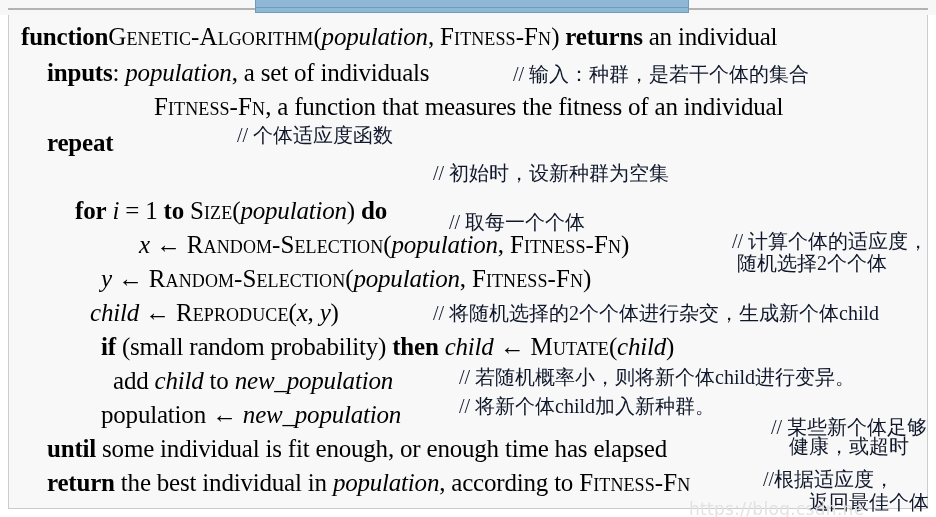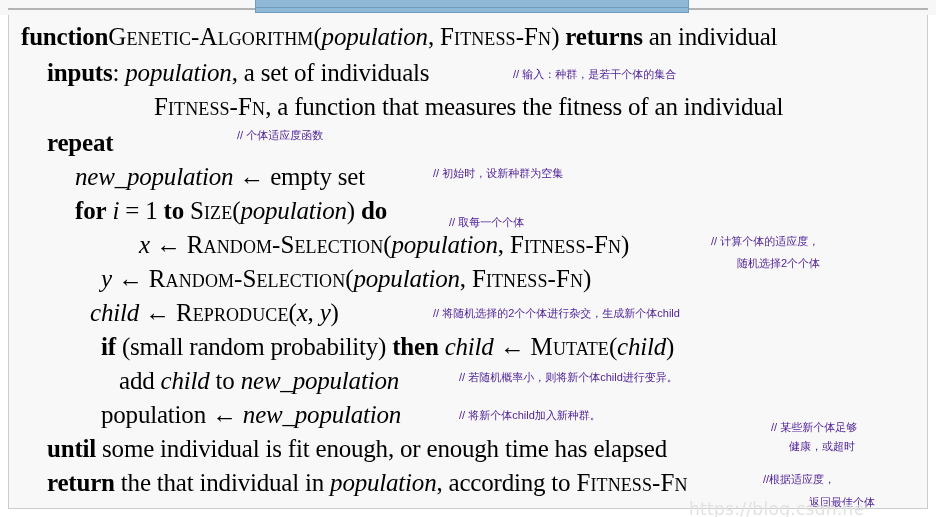--- a/index.html
+++ b/index.html
@@ -74,24 +74,24 @@
     letter-spacing: -0.2px;
   }
   .kw   { font-weight: bold; }
   .it   { font-style: italic; }
   
   .sc   { font-variant: small-caps; letter-spacing: 0.1px; }
 
   
   .note {
     position: absolute;
-    color: #4c1d95;
-    font-size: 11px;
+    color: #0f172a;
+    font-size: 20px;
     line-height: 19px;
-    font-family: Liberation Sans, sans-serif;
+    font-family: Liberation Serif, serif;
     white-space: pre;
   }
 
   
   #watermark {
     position: absolute;
     left: 680px;
     top: 487px;
     font-family: "DejaVu Sans", "Liberation Sans", sans-serif;
     font-size: 17px;
@@ -103,49 +103,48 @@
 </style>
 </head>
 <body>
 
 <div id="code-panel">
 
   <div class="line" style="left:12px;  top:12px;"><span class="kw">function</span><span class="sc">Genetic-Algorithm</span><span>(</span><span class="it">population</span><span>, </span><span class="sc">Fitness-Fn</span><span>) </span><span class="kw">returns</span><span> an individual</span></div>
   <div class="line" style="left:38px;  top:48px;"><span class="kw">inputs</span><span>: </span><span class="it">population</span><span>, a set of individuals</span></div>
   <div class="line" style="left:145px; top:82px;"><span class="sc">Fitness-Fn</span><span>, a function that measures the fitness of an individual</span></div>
   <div class="line" style="left:38px;  top:118px;"><span class="kw">repeat</span></div>
-  <div class="line" style="left:66px;  top:152px;"><span class="it">new_population</span><span> ← empty set</span></div>
   <div class="line" style="left:66px;  top:186px;"><span class="kw">for</span><span> </span><span class="it">i</span><span> = 1 </span><span class="kw">to</span><span> </span><span class="sc">Size</span><span>(</span><span class="it">population</span><span>) </span><span class="kw">do</span></div>
   <div class="line" style="left:92px;  top:220px;margin-left:38px;"><span class="it">x</span><span> ← </span><span class="sc">Random-Selection</span><span>(</span><span class="it">population</span><span>, </span><span class="sc">Fitness-Fn</span><span>)</span></div>
   <div class="line" style="left:92px;  top:254px;"><span class="it">y</span><span> ← </span><span class="sc">Random-Selection</span><span>(</span><span class="it">population</span><span>, </span><span class="sc">Fitness-Fn</span><span>)</span></div>
   <div class="line" style="left:81px;  top:288px;"><span class="it">child</span><span> ← </span><span class="sc">Reproduce</span><span>(</span><span class="it">x</span><span>, </span><span class="it">y</span><span>)</span></div>
   <div class="line" style="left:92px;  top:322px;"><span class="kw">if</span><span> (small random probability) </span><span class="kw">then</span><span> </span><span class="it">child</span><span> ← </span><span class="sc">Mutate</span><span>(</span><span class="it">child</span><span>)</span></div>
-  <div class="line" style="left:110px; top:356px;"><span>add </span><span class="it">child</span><span> to </span><span class="it">new_population</span></div>
+  <div class="line" style="left:104px; top:356px;"><span>add </span><span class="it">child</span><span> to </span><span class="it">new_population</span></div>
   <div class="line" style="left:92px;  top:390px;"><span>population ← </span><span class="it">new_population</span></div>
 
   <div class="line" style="left:38px;  top:424px;"><span class="kw">until</span><span> some individual is fit enough, or enough time has elapsed</span></div>
-  <div class="line" style="left:38px;  top:458px;"><span class="kw">return</span><span> the that individual in </span><span class="it">population</span><span>, according to </span><span class="sc">Fitness-Fn</span></div>
+  <div class="line" style="left:38px;  top:458px;"><span class="kw">return</span><span> the best individual in </span><span class="it">population</span><span>, according to </span><span class="sc">Fitness-Fn</span></div>
 
   <div class="note" style="left:504px; top:53px;">// 输入：种群，是若干个体的集合</div>
 
   <div class="note" style="left:228px; top:114px;">// 个体适应度函数</div>
 
   <div class="note" style="left:424px; top:152px;">// 初始时，设新种群为空集</div>
 
   <div class="note" style="left:440px; top:201px;">// 取每一个个体</div>
 
-  <div class="note" style="left:702px; top:220px;">// 计算个体的适应度，</div>
+  <div class="note" style="left:723px; top:220px;">// 计算个体的适应度，</div>
 
   <div class="note" style="left:728px; top:242px;">随机选择2个个体</div>
 
   <div class="note" style="left:424px; top:292px;">// 将随机选择的2个个体进行杂交，生成新个体child</div>
 
   <div class="note" style="left:450px; top:356px;">// 若随机概率小，则将新个体child进行变异。</div>
 
-  <div class="note" style="left:450px; top:394px;">// 将新个体child加入新种群。</div>
+  <div class="note" style="left:450px; top:385px;">// 将新个体child加入新种群。</div>
 
   <div class="note" style="left:762px; top:406px;">// 某些新个体足够</div>
 
   <div class="note" style="left:780px; top:425px;">健康，或超时</div>
 
   <div class="note" style="left:754px; top:458px;">//根据适应度，</div>
 
   <div class="note" style="left:800px; top:481px;">返回最佳个体</div>
 
   <div id="watermark">https://blog.csdn.ne</div>

